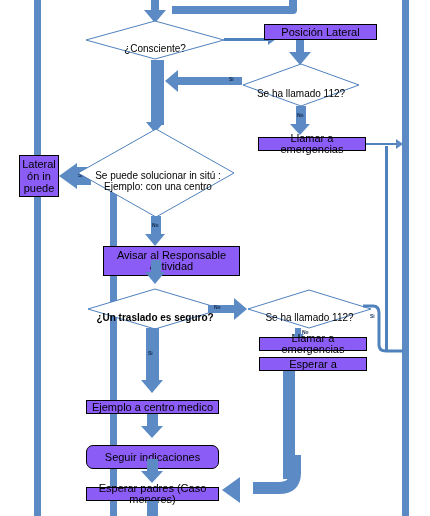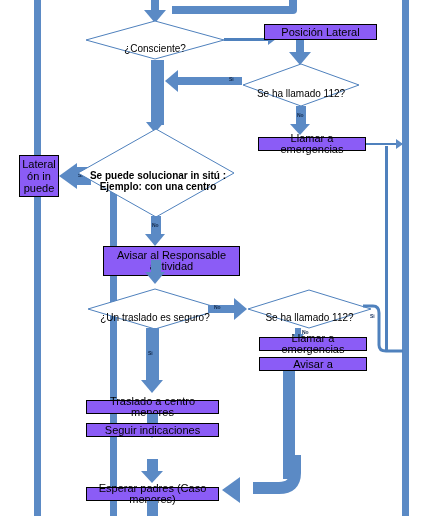--- a/index.html
+++ b/index.html
@@ -141,40 +141,40 @@
   <div class="arr-shaft" style="left:77px; top:167px; width:14px; height:18px;"></div>
   <div class="arr-head-left" style="left:59px; top:163px; border-top-width:13px; border-bottom-width:13px; border-right-width:18px;"></div>
   <div class="lbl onblue" style="left:78px; top:172px;">Si</div>
 
   <div class="vbar" style="left:36px; top:197px; width:5px; height:40px;"></div>
 
   <div class="dia" style="left:77px; top:128px; width:158px; height:90px;">
     <svg width="158" height="90" viewBox="0 0 158 90">
       <polygon points="79,1 157,45 79,89 1,45" fill="#ffffff" stroke="#4f81bd" stroke-width="1"></polygon>
     </svg>
-    <div class="dtext two" style="padding:0 2px;font-weight:bold;">
+    <div class="dtext two" style="padding:0 2px;">
       <span>
         <span>Se puede solucionar in sitú :</span><br>
         <span>Ejemplo: con una centro</span>
       </span>
     </div>
   </div>
 
   <div class="arr-shaft" style="left:151px; top:216px; width:10px; height:22px;"></div>
   <div class="arr-head-down" style="left:145px; top:234px; border-left-width:10px; border-right-width:10px; border-top-width:12px;"></div>
   <div class="lbl onblue" style="left:152px; top:222px;">No</div>
 
   <div class="pbox" style="left:103px; top:246px; width:137px; height:30px;">
     <span>Avisar al Responsable actividad</span>
   </div>
 
   <div class="arr-shaft" style="left:151px; top:260px; width:10px; height:16px;"></div>
   <div class="arr-head-down" style="left:145px; top:272px; border-left-width:10px; border-right-width:10px; border-top-width:12px;"></div>
 
-  <div class="dia" style="left:87px; top:288px; width:136px; height:42px;">
+  <div class="dia" style="left:87px; top:288px; width:136px; height:42px;font-weight:bold;">
     <svg width="136" height="42" viewBox="0 0 136 42">
       <polygon points="68,1 135,21 68,41 1,21" fill="#ffffff" stroke="#4f81bd" stroke-width="1"></polygon>
     </svg>
     <div class="dtext">¿Un  traslado es seguro?</div>
   </div>
 
   <div class="arr-shaft" style="left:208px; top:305px; width:28px; height:8px;"></div>
   <div class="arr-head-right" style="left:234px; top:298px;"></div>
   <div class="lbl onblue" style="left:214px; top:304px;">No</div>
 
@@ -196,37 +196,37 @@
   <svg style="position:absolute; left:355px; top:303px; width:52px; height:60px;">
     <path d="M 8,3 L 18,3 Q 24,3 24,10 L 24,42 Q 24,48 31,48 L 48,48" fill="none" stroke="#4f81bd" stroke-width="3"></path>
   </svg>
   <div class="lbl onblue" style="left:370px; top:313px; color:#1f3864;">Si</div>
 
   <div class="pbox" style="left:259px; top:337px; width:108px; height:14px;">
     <span>Llamar a emergencias</span>
   </div>
 
   <div class="pbox" style="left:259px; top:357px; width:108px; height:14px;">
-    <span>Avisar a</span>
+    <span>Esperar a</span>
   </div>
 
   <div class="arr-shaft" style="left:283px; top:371px; width:12px; height:108px;"></div>
   <svg style="position:absolute; left:245px; top:455px; width:60px; height:45px;">
     <path d="M 50,0 L 50,18 Q 50,33 34,33 L 8,33" fill="none" stroke="#5b8ac5" stroke-width="12"></path>
   </svg>
   <div class="arr-head-left" style="left:222px; top:477px; border-top-width:13px; border-bottom-width:13px; border-right-width:18px;"></div>
 
   <div class="pbox" style="left:86px; top:400px; width:133px; height:14px;">
-    <span>Traslado a centro menores</span>
+    <span>Ejemplo a centro medico</span>
   </div>
 
   <div class="arr-shaft" style="left:147px; top:414px; width:11px; height:16px;"></div>
   <div class="arr-head-down" style="left:141px; top:426px; border-left-width:11px; border-right-width:11px; border-top-width:12px;"></div>
 
-  <div class="pbox" style="left:86px; top:423px; width:133px; height:14px;">
+  <div class="pbox" style="left:86px; top:445px; width:133px; height:24px;border-radius:7px;">
     <span>Seguir indicaciones</span>
   </div>
 
   <div class="arr-shaft" style="left:147px; top:459px; width:11px; height:16px;"></div>
   <div class="arr-head-down" style="left:141px; top:471px; border-left-width:11px; border-right-width:11px; border-top-width:12px;"></div>
 
   <div class="pbox" style="left:86px; top:487px; width:133px; height:14px;">
     <span>Esperar padres (Caso menores)</span>
   </div>
 

